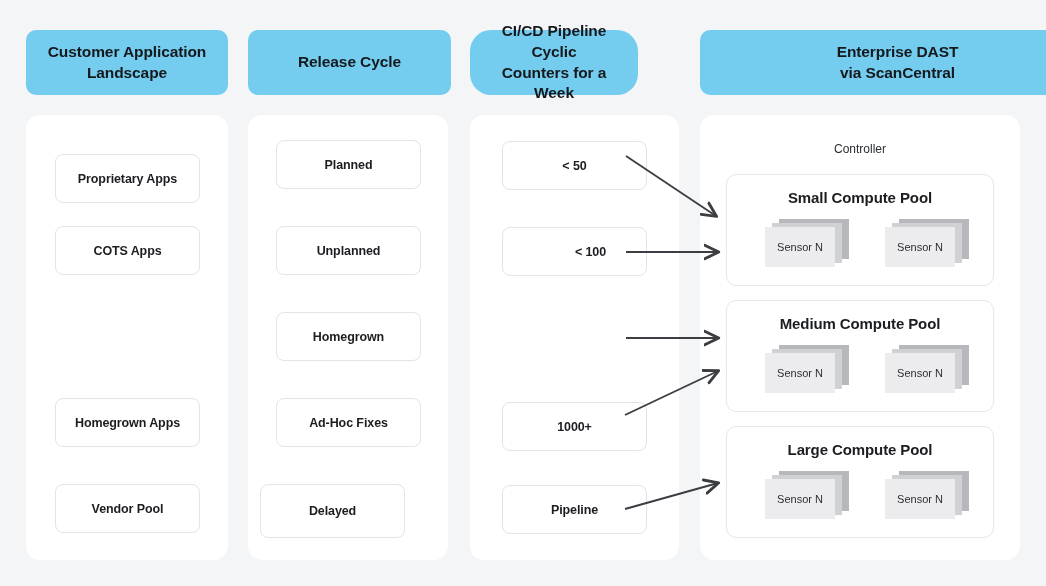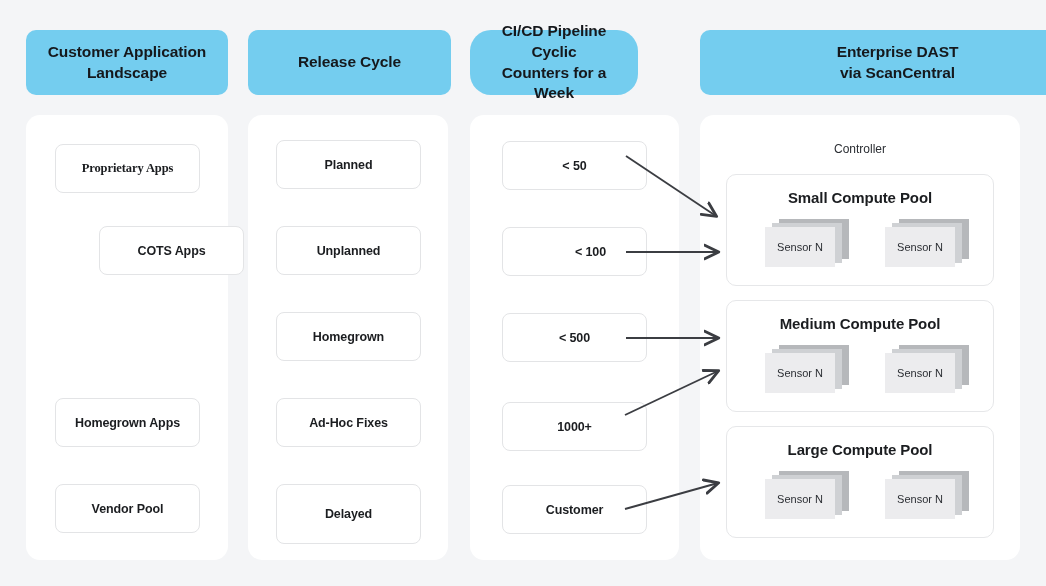--- a/index.html
+++ b/index.html
@@ -156,36 +156,35 @@
 Counters for a Week</div>
 
   <div class="col-header" style="left:700px; top:30px; width:357px; height:65px;padding-left:48px;">Enterprise DAST
 via ScanCentral</div>
 
   <div class="col-panel" style="left:26px; top:115px; width:202px; height:445px;"></div>
   <div class="col-panel" style="left:248px; top:115px; width:200px; height:445px;"></div>
   <div class="col-panel" style="left:470px; top:115px; width:209px; height:445px;"></div>
   <div class="col-panel" style="left:700px; top:115px; width:320px; height:445px;"></div>
 
-  <div class="item-box" style="left:55px; top:144px; width:145px; height:49px;font-family:Liberation Serif, serif;">Proprietary Apps</div>
-  <div class="item-box" style="left:55px; top:226px; width:145px; height:49px;margin-left:44px;">COTS Apps</div>
+  <div class="item-box" style="left:55px; top:154px; width:145px; height:49px;">Proprietary Apps</div>
+  <div class="item-box" style="left:55px; top:226px; width:145px; height:49px;">COTS Apps</div>
   <div class="item-box" style="left:55px; top:398px; width:145px; height:49px;">Homegrown Apps</div>
   <div class="item-box" style="left:55px; top:484px; width:145px; height:49px;">Vendor Pool</div>
 
   <div class="item-box" style="left:276px; top:226px; width:145px; height:49px;">Unplanned</div>
   <div class="item-box" style="left:276px; top:140px; width:145px; height:49px;">Planned</div>
   <div class="item-box" style="left:276px; top:312px; width:145px; height:49px;">Homegrown</div>
   <div class="item-box" style="left:276px; top:398px; width:145px; height:49px;">Ad-Hoc Fixes</div>
-  <div class="item-box" style="left:276px; top:484px; width:145px; height:60px;">Delayed</div>
+  <div class="item-box" style="left:260px; top:484px; width:145px; height:54px;">Delayed</div>
 
   <div class="item-box" style="left:502px; top:141px; width:145px; height:49px;">&lt; 50</div>
   <div class="item-box" style="left:502px; top:227px; width:145px; height:49px;padding-left:32px;">&lt; 100</div>
-  <div class="item-box" style="left:502px; top:313px; width:145px; height:49px;">&lt; 500</div>
   <div class="item-box" style="left:502px; top:402px; width:145px; height:49px;">1000+</div>
-  <div class="item-box" style="left:502px; top:485px; width:145px; height:49px;">Customer</div>
+  <div class="item-box" style="left:502px; top:485px; width:145px; height:49px;">Pipeline</div>
 
   <div class="controller-title">Controller</div>
 
   <div class="pool-box" style="left:726px; top:174px; width:268px; height:112px;">
     <div class="pool-title">Small Compute Pool</div>
     <div class="sensor-stack" style="left:38px; top:44px;">
       <div class="layer layer-back"></div>
       <div class="layer layer-mid"></div>
       <div class="layer layer-front">Sensor N</div>
     </div>

